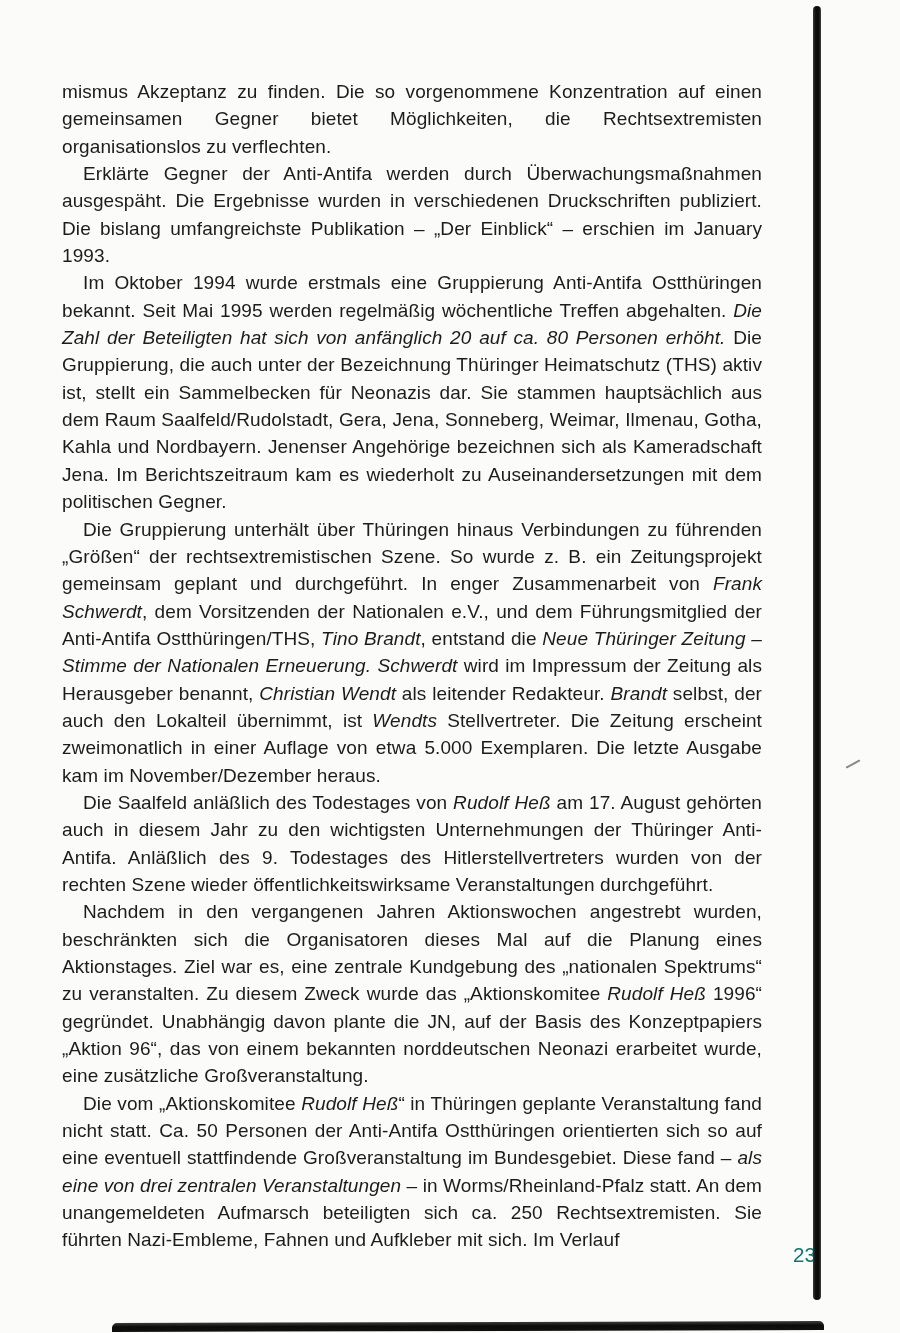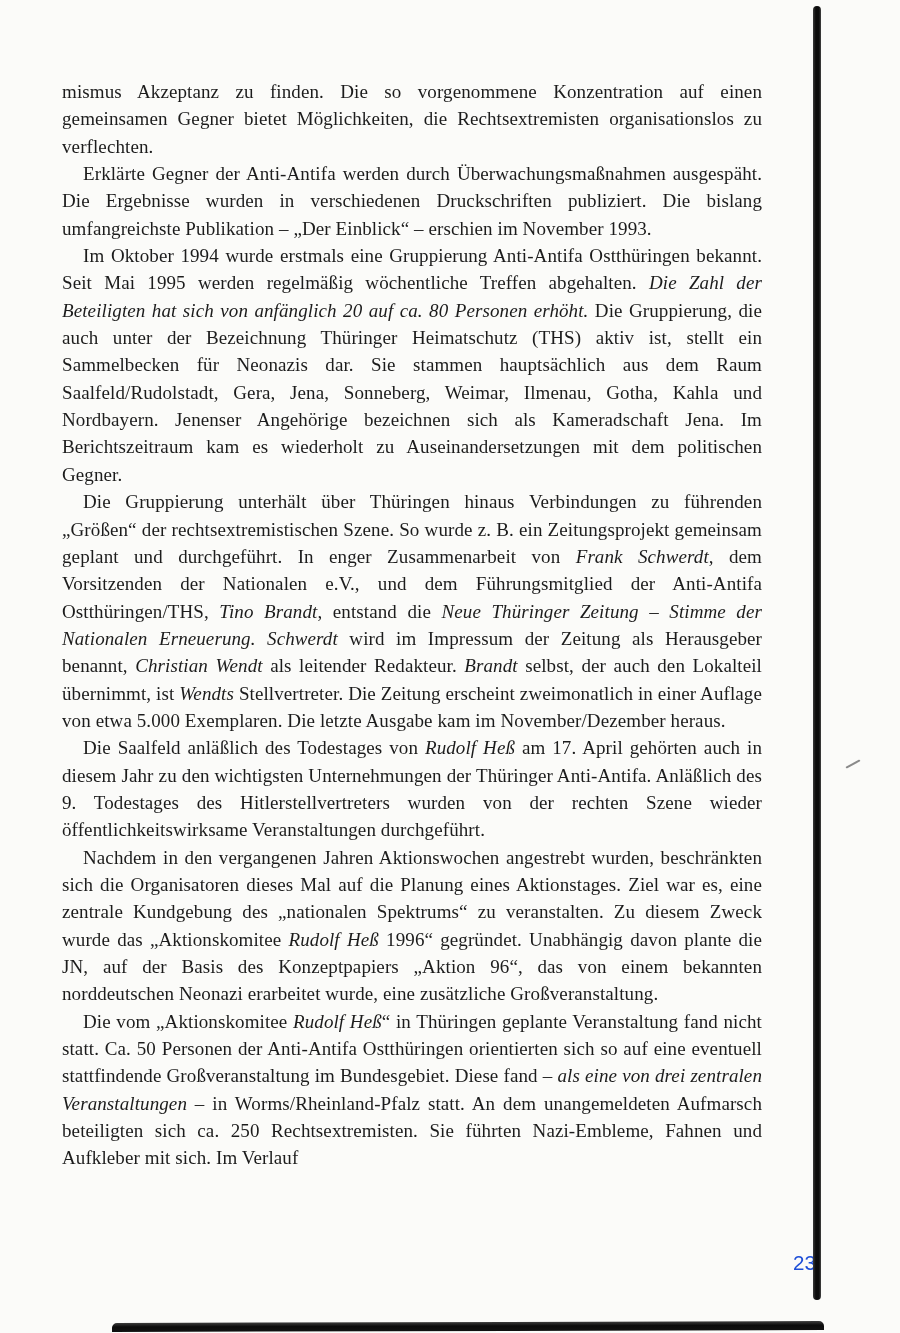--- a/index.html
+++ b/index.html
@@ -21,39 +21,37 @@
   }
   .text-block {
     position: absolute;
     left: 62px;
     top: 78px;
     width: 700px;
     font-size: 19px;
     line-height: 27.35px;
     text-align: justify;
     letter-spacing: 0.1px;
-    font-family: Liberation Serif, serif;
   }
   .text-block p {
     margin: 0;
     padding: 0;
   }
   .text-block p.indent {
     text-indent: 21px;
   }
   .text-block span.italic {
     font-style: italic;
   }
   .page-number {
     position: absolute;
     left: 793px;
     top: 1243px;
     font-size: 20.5px;
-    color: #1d4ed8;
-    margin-top: 8px;
+    color: #0f766e;
   }
   
   .edge-right {
     position: absolute;
     left: 813px;
     top: 6px;
     width: 8px;
     height: 1294px;
     background: linear-gradient(to right, #3a3a3a, #0c0c0c 35%, #0c0c0c 75%, #454545);
     border-radius: 4px;
@@ -79,24 +77,24 @@
     border-radius: 1px;
   }
 </style>
 </head>
 <body>
 
 <div class="page">
 
   <div class="text-block">
       <p><span>mismus Akzeptanz zu finden. Die so vorgenommene Konzentration auf einen gemeinsamen Gegner bietet Möglichkeiten, die Rechtsextremisten organisationslos zu verflechten.</span></p>
-      <p class="indent"><span>Erklärte Gegner der Anti-Antifa werden durch Überwachungsmaßnahmen ausgespäht. Die Ergebnisse wurden in verschiedenen Druckschriften publiziert. Die bislang umfangreichste Publikation – „Der Einblick“ – erschien im November 1993.</span></p>
+      <p class="indent"><span>Erklärte Gegner der Anti-Antifa werden durch Überwachungsmaßnahmen ausgespäht. Die Ergebnisse wurden in verschiedenen Druckschriften publiziert. Die bislang umfangreichste Publikation – „Der Einblick“ – erschien im January 1993.</span></p>
       <p class="indent"><span>Im Oktober 1994 wurde erstmals eine Gruppierung Anti-Antifa Ostthüringen bekannt. Seit Mai 1995 werden regelmäßig wöchentliche Treffen abgehalten. </span><span class="italic">Die Zahl der Beteiligten hat sich von anfänglich 20 auf ca. 80 Personen erhöht.</span><span> Die Gruppierung, die auch unter der Bezeichnung Thüringer Heimatschutz (THS) aktiv ist, stellt ein Sammelbecken für Neonazis dar. Sie stammen hauptsächlich aus dem Raum Saalfeld/Rudolstadt, Gera, Jena, Sonneberg, Weimar, Ilmenau, Gotha, Kahla und Nordbayern. Jenenser Angehörige bezeichnen sich als Kameradschaft Jena. Im Berichtszeitraum kam es wiederholt zu Auseinandersetzungen mit dem politischen Gegner.</span></p>
       <p class="indent"><span>Die Gruppierung unterhält über Thüringen hinaus Verbindungen zu führenden „Größen“ der rechtsextremistischen Szene. So wurde z. B. ein Zeitungsprojekt gemeinsam geplant und durchgeführt. In enger Zusammenarbeit von </span><span class="italic">Frank Schwerdt</span><span>, dem Vorsitzenden der Nationalen e.V., und dem Führungsmitglied der Anti-Antifa Ostthüringen/THS, </span><span class="italic">Tino Brandt</span><span>, entstand die </span><span class="italic">Neue Thüringer Zeitung – Stimme der Nationalen Erneuerung. Schwerdt</span><span> wird im Impressum der Zeitung als Herausgeber benannt, </span><span class="italic">Christian Wendt</span><span> als leitender Redakteur. </span><span class="italic">Brandt</span><span> selbst, der auch den Lokalteil übernimmt, ist </span><span class="italic">Wendts</span><span> Stellvertreter. Die Zeitung erscheint zweimonatlich in einer Auflage von etwa 5.000 Exemplaren. Die letzte Ausgabe kam im November/Dezember heraus.</span></p>
-      <p class="indent"><span>Die Saalfeld anläßlich des Todestages von </span><span class="italic">Rudolf Heß</span><span> am 17. April gehörten auch in diesem Jahr zu den wichtigsten Unternehmungen der Thüringer Anti-Antifa. Anläßlich des 9. Todestages des Hitlerstellvertreters wurden von der rechten Szene wieder öffentlichkeitswirksame Veranstaltungen durchgeführt.</span></p>
+      <p class="indent"><span>Die Saalfeld anläßlich des Todestages von </span><span class="italic">Rudolf Heß</span><span> am 17. August gehörten auch in diesem Jahr zu den wichtigsten Unternehmungen der Thüringer Anti-Antifa. Anläßlich des 9. Todestages des Hitlerstellvertreters wurden von der rechten Szene wieder öffentlichkeitswirksame Veranstaltungen durchgeführt.</span></p>
       <p class="indent"><span>Nachdem in den vergangenen Jahren Aktionswochen angestrebt wurden, beschränkten sich die Organisatoren dieses Mal auf die Planung eines Aktionstages. Ziel war es, eine zentrale Kundgebung des „nationalen Spektrums“ zu veranstalten. Zu diesem Zweck wurde das „Aktionskomitee </span><span class="italic">Rudolf Heß</span><span> 1996“ gegründet. Unabhängig davon plante die JN, auf der Basis des Konzeptpapiers „Aktion 96“, das von einem bekannten norddeutschen Neonazi erarbeitet wurde, eine zusätzliche Großveranstaltung.</span></p>
       <p class="indent"><span>Die vom „Aktionskomitee </span><span class="italic">Rudolf Heß</span><span>“ in Thüringen geplante Veranstaltung fand nicht statt. Ca. 50 Personen der Anti-Antifa Ostthüringen orientierten sich so auf eine eventuell stattfindende Großveranstaltung im Bundesgebiet. Diese fand – </span><span class="italic">als eine von drei zentralen Veranstaltungen</span><span> – in Worms/Rheinland-Pfalz statt. An dem unangemeldeten Aufmarsch beteiligten sich ca. 250 Rechtsextremisten. Sie führten Nazi-Embleme, Fahnen und Aufkleber mit sich. Im Verlauf</span></p>
     </div>
 
   <div class="page-number">23</div>
 
   <div class="edge-right"></div>
 
   <div class="edge-bottom"></div>
 

